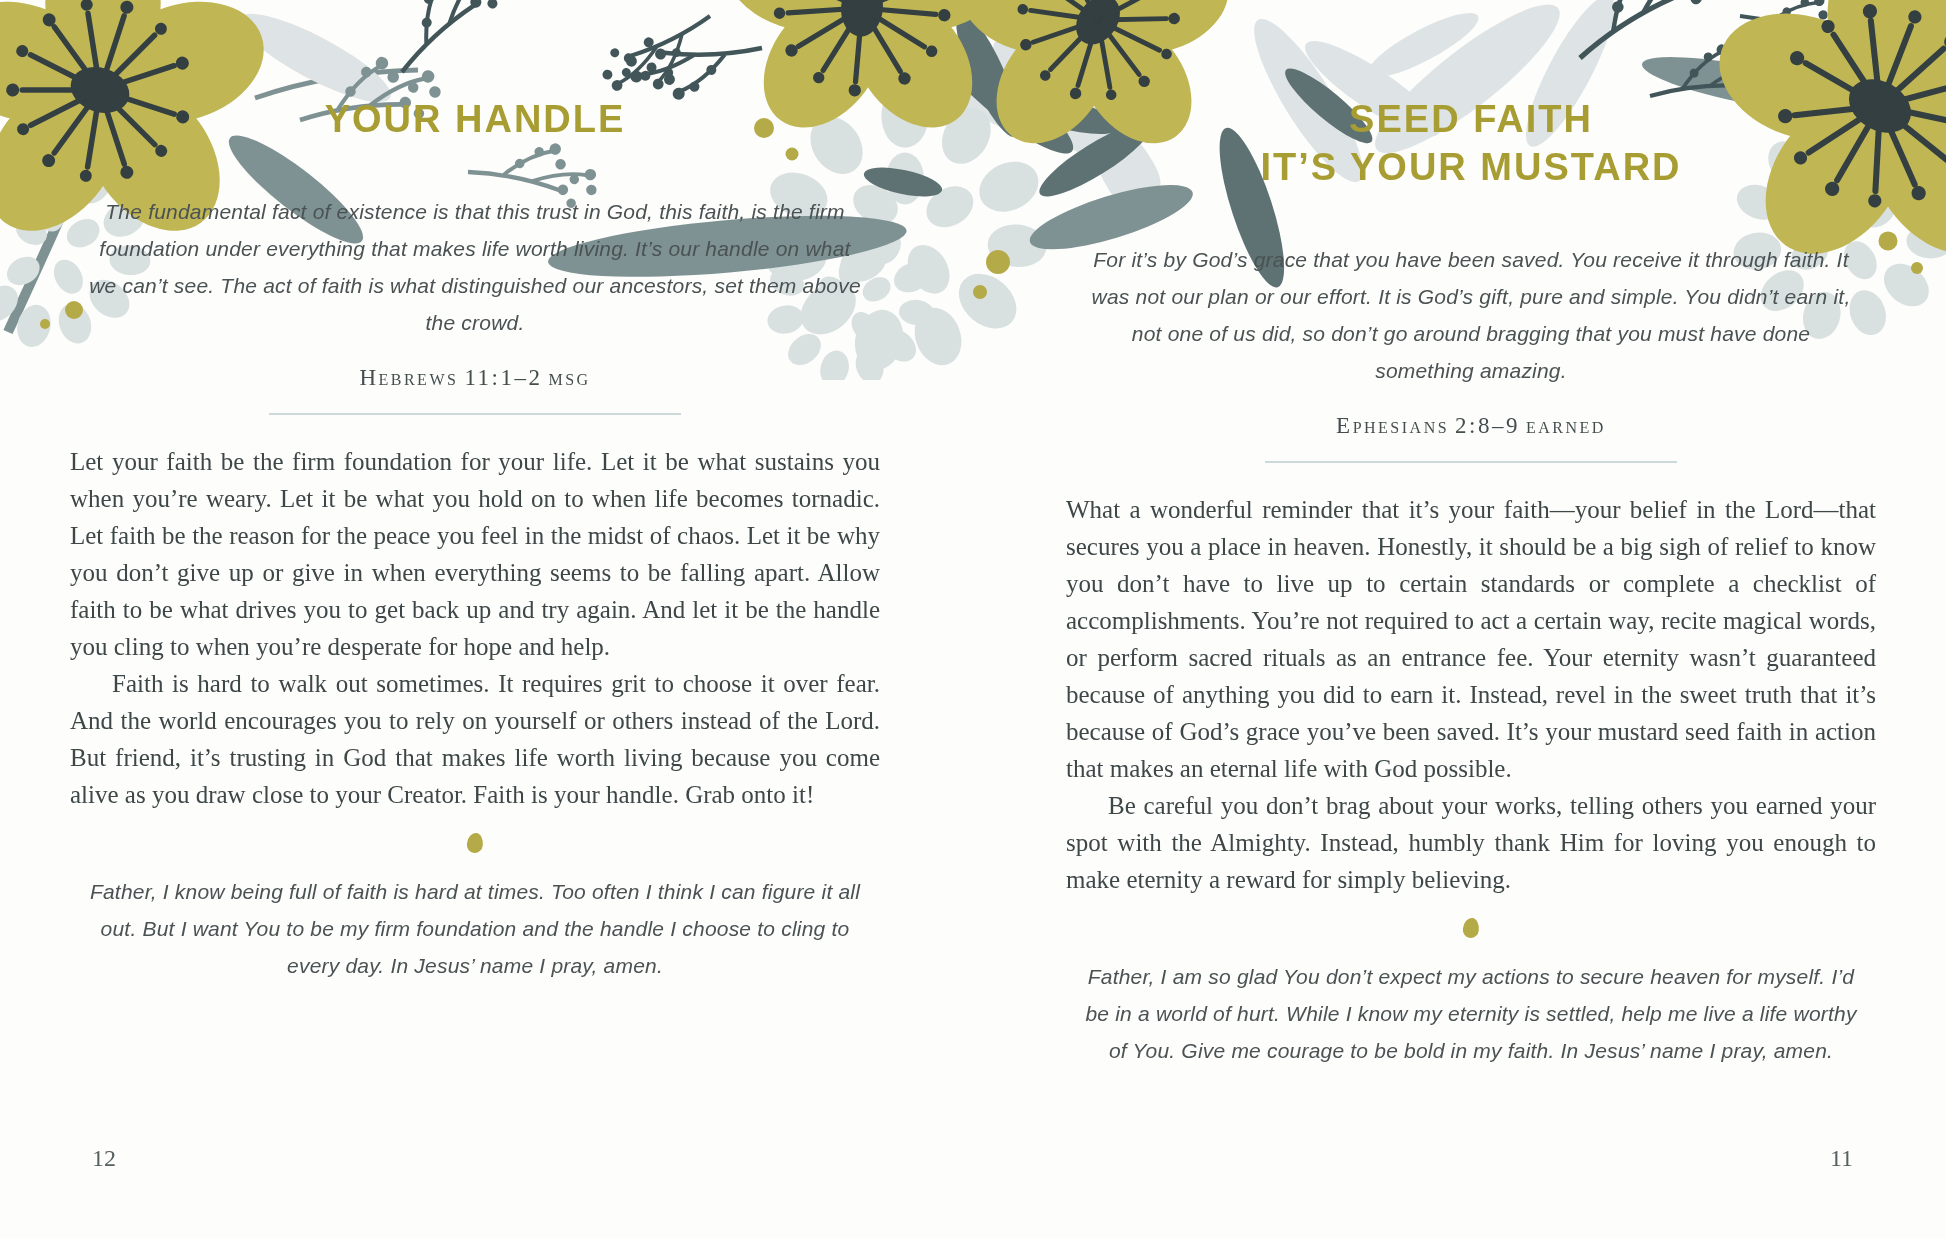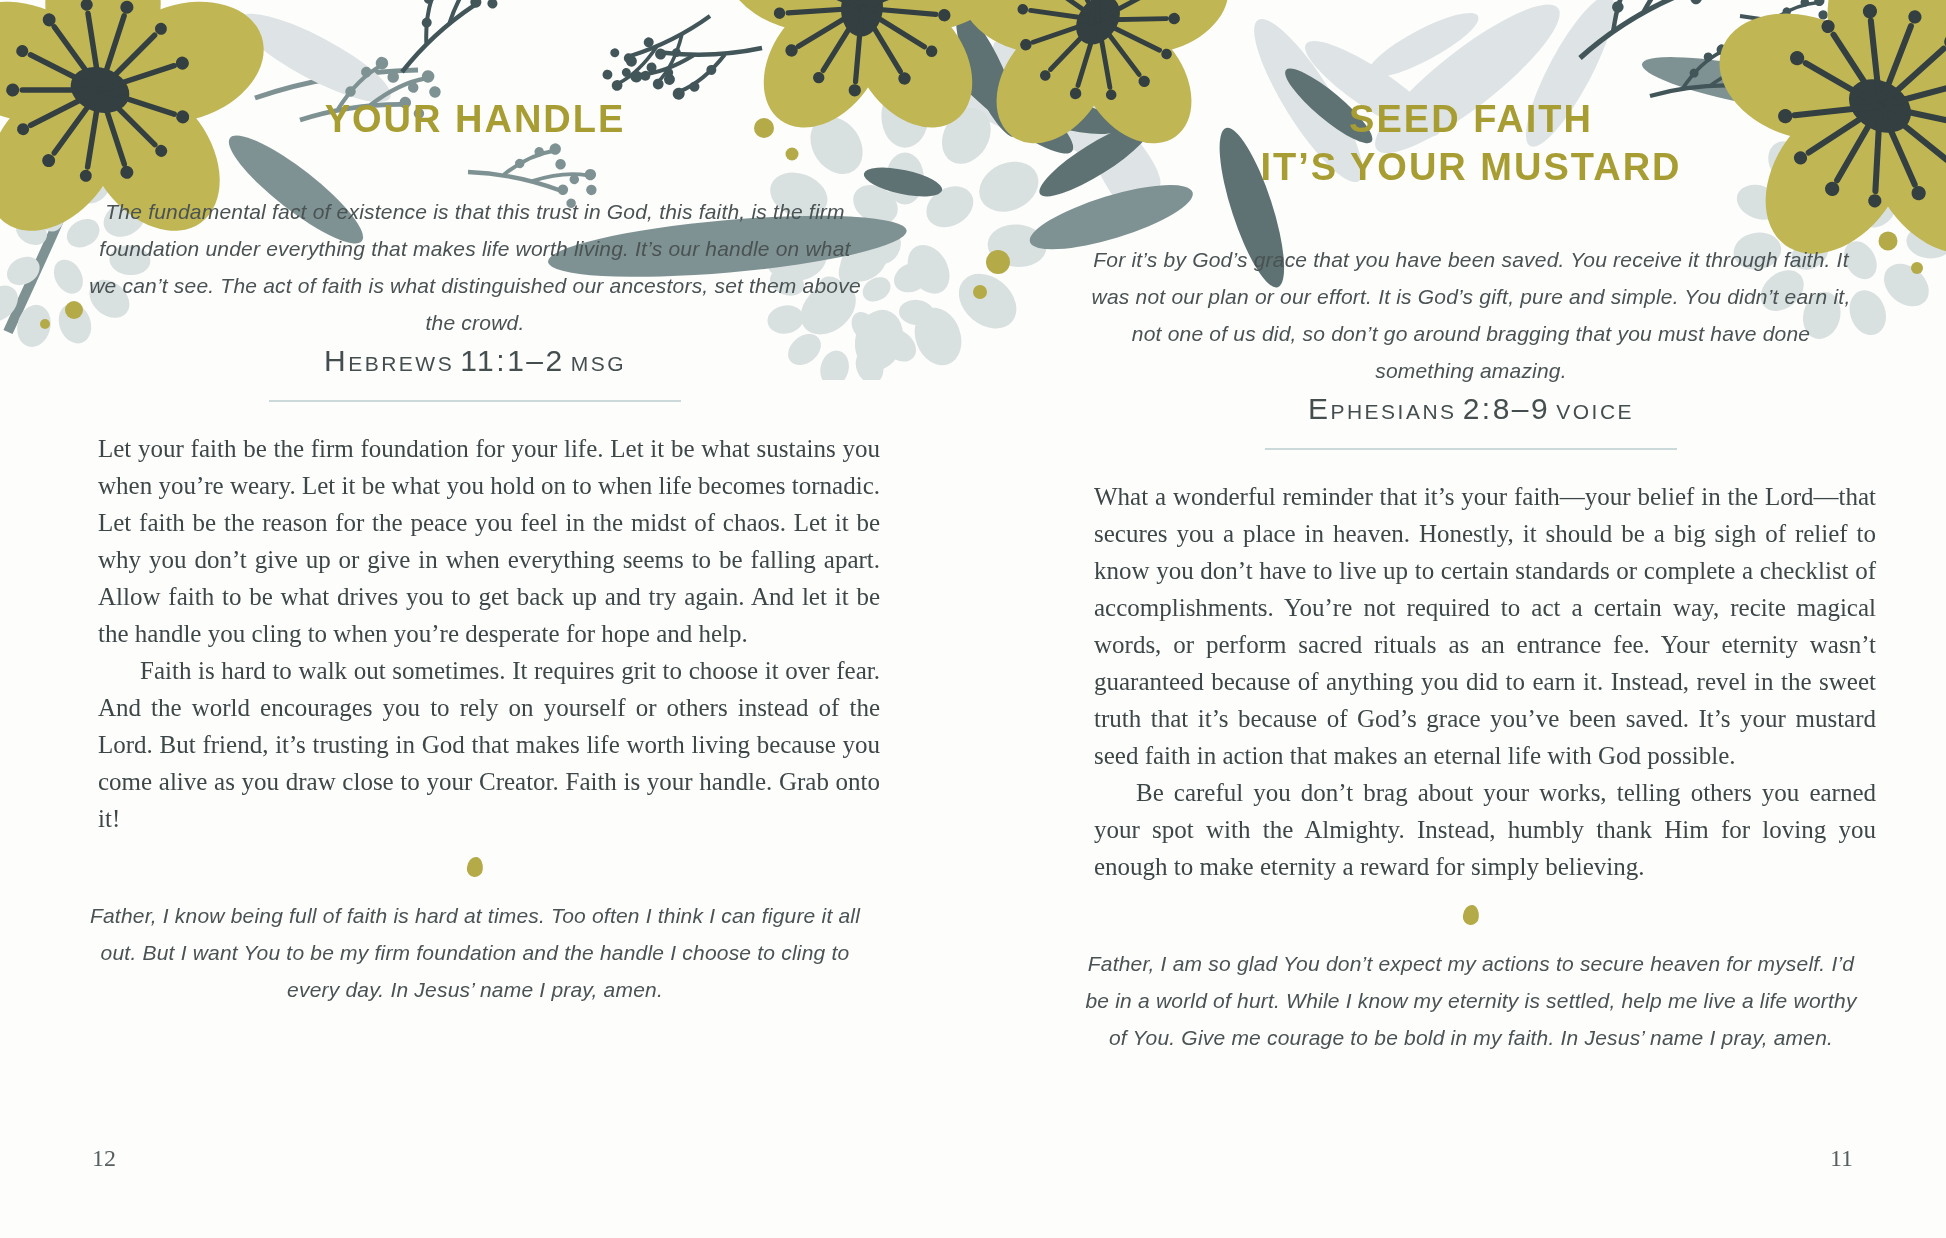--- a/index.html
+++ b/index.html
@@ -17,35 +17,34 @@
     font-size:38px;line-height:48px;letter-spacing:2px;
     color:var(--title-olive,#a89d32);
   }
   .scripture{
     margin:50px auto 0;max-width:780px;
     font-family:"Liberation Sans",sans-serif;font-style:italic;
     font-size:21px;line-height:37px;letter-spacing:0.2px;
     color:var(--italic-text,#4a5253);
   }
   .ref{
-    margin-top:3px;
-    font-family:Liberation Sans, sans-serif;font-variant:small-caps;
-    font-size:30px;letter-spacing:2.5px;
+    margin-top:24px;
+    font-family:Liberation Serif, serif;font-variant:small-caps;
+    font-size:23px;letter-spacing:2.5px;
     color:var(--ref-text,#454e4f);
   }
   .ref span{margin:0 3px;}
   .divider{
     margin:22px auto 0;width:412px;height:0;
     border-top:2px solid var(--divider,#ccd9da);
   }
   .body-text{
     margin-top:28px;text-align:justify;
     font-size:25px;line-height:37px;
     color:var(--body-text,#3e4748);
-    margin-left:28px;
   }
   .body-text p{margin:0;}
   .body-text p + p{text-indent:42px;}
   .dot-sep{
     width:16px;height:20px;margin:20px auto 0;
     background:var(--olive-dot,#b4aa47);
     border-radius:52% 48% 50% 50% / 58% 58% 42% 42%;
     transform:rotate(6deg);
   }
   .prayer{
@@ -226,21 +225,21 @@
     <div class="prayer">Father, I know being full of faith is hard at times. Too often I think I can figure it all out. But I want You to be my firm foundation and the handle I choose to cling to every day. In Jesus’ name I pray, amen.</div>
   </div>
 
   <div class="col col-right">
     <div class="title">
       <div>SEED FAITH</div>
       <div>IT’S YOUR MUSTARD</div>
     </div>
     <div class="scripture">For it’s by God’s grace that you have been saved. You receive it through faith. It was not our plan or our effort. It is God’s gift, pure and simple. You didn’t earn it, not one of us did, so don’t go around bragging that you must have done something amazing.</div>
     <div class="ref">
-      <span>Ephesians</span><span>2:8–9</span><span>voice</span>
+      <span>Ephesians</span><span>2:8–9</span><span>earned</span>
     </div>
     <div class="divider"></div>
     <div class="body-text">
       <p>What a wonderful reminder that it’s your faith—your belief in the Lord—that secures you a place in heaven. Honestly, it should be a big sigh of relief to know you don’t have to live up to certain standards or complete a checklist of accomplishments. You’re not required to act a certain way, recite magical words, or perform sacred rituals as an entrance fee. Your eternity wasn’t guaranteed because of anything you did to earn it. Instead, revel in the sweet truth that it’s because of God’s grace you’ve been saved. It’s your mustard seed faith in action that makes an eternal life with God possible.</p>
       <p>Be careful you don’t brag about your works, telling others you earned your spot with the Almighty. Instead, humbly thank Him for loving you enough to make eternity a reward for simply believing.</p>
     </div>
     <div class="dot-sep"></div>
     <div class="prayer">Father, I am so glad You don’t expect my actions to secure heaven for myself. I’d be in a world of hurt. While I know my eternity is settled, help me live a life worthy of You. Give me courage to be bold in my faith. In Jesus’ name I pray, amen.</div>
   </div>
 

